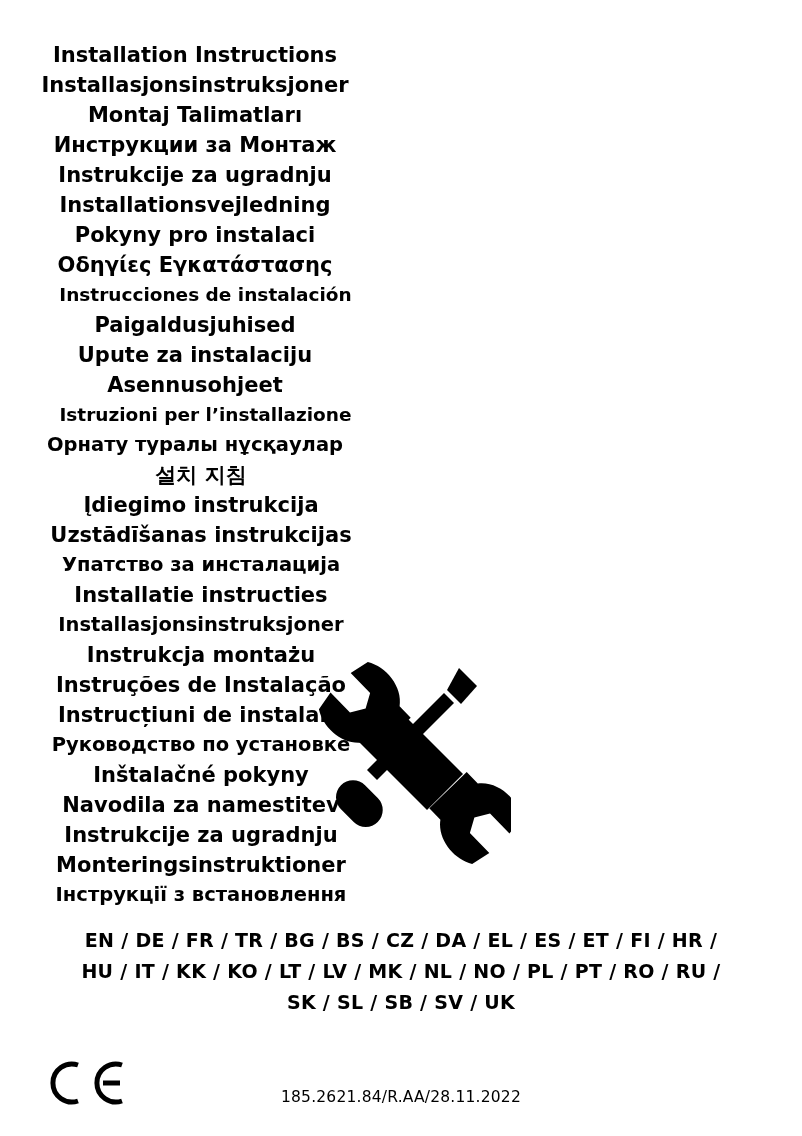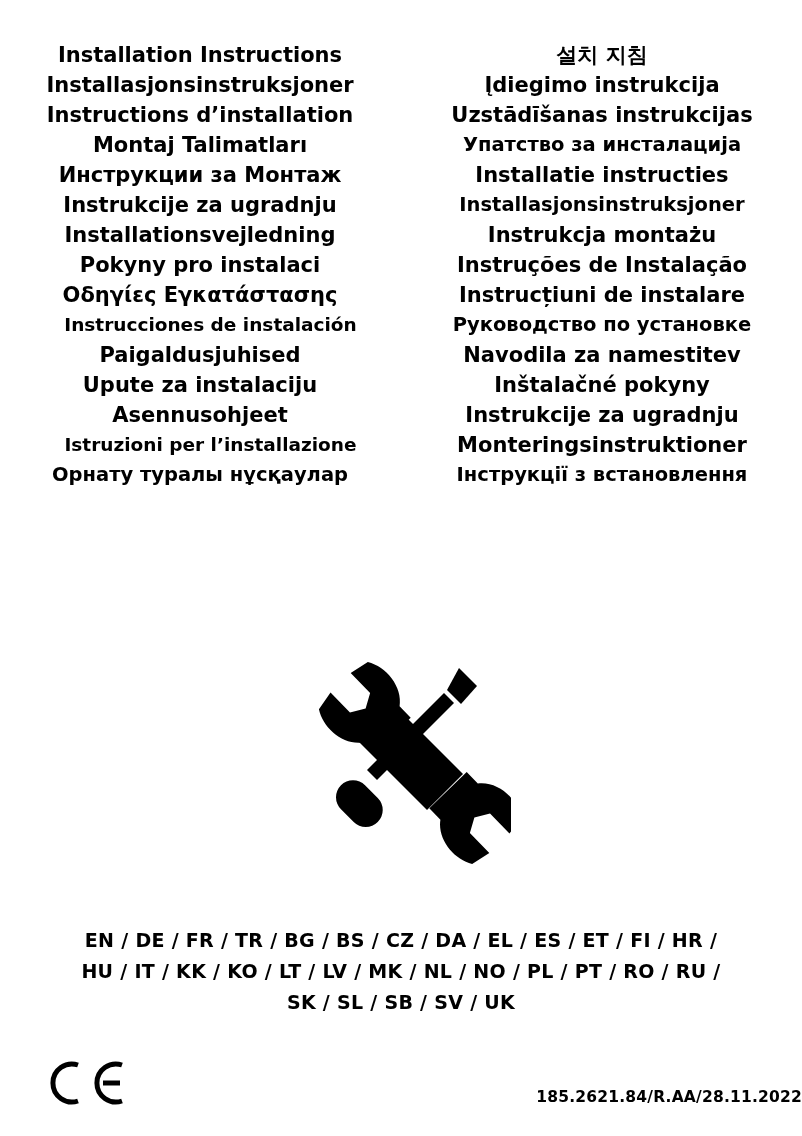--- a/index.html
+++ b/index.html
@@ -21,21 +21,21 @@
     inset: 0;
   }
 
   
   .titles {
     position: absolute;
     top: 40px;
     left: 0;
     width: 802px;
     display: flex;
-    flex-direction: row;
+    flex-direction: column;
     justify-content: center;
     align-items: flex-start;
   }
   .title-col {
     width: 390px;
     display: flex;
     flex-direction: column;
     align-items: center;
   }
   .title-col.left { padding-right: 6px; }
@@ -97,36 +97,35 @@
   .ce-mark {
     position: absolute;
     left: 48px;
     top: 2px;
   }
   .doc-code {
     position: absolute;
     left: 0;
     top: 30px;
     width: 802px;
-    text-align: right;
-    font-weight: bold;
+    text-align: center;
+    font-weight: normal;
     font-size: 15.5px;
     letter-spacing: 0.2px;
   }
 </style>
 </head>
 <body>
 
 <div class="page">
 
   <div class="titles">
     <div class="title-col left">
       <div class="title-line">Installation Instructions</div>
       <div class="title-line">Installasjonsinstruksjoner</div>
-      <div class="title-line">Instructions d’installation</div>
       <div class="title-line">Montaj Talimatları</div>
       <div class="title-line">Инструкции за Монтаж</div>
       <div class="title-line">Instrukcije za ugradnju</div>
       <div class="title-line">Installationsvejledning</div>
       <div class="title-line">Pokyny pro instalaci</div>
       <div class="title-line">Οδηγίες Εγκατάστασης</div>
       <div class="title-line tighter">Instrucciones de instalación</div>
       <div class="title-line">Paigaldusjuhised</div>
       <div class="title-line">Upute za instalaciju</div>
       <div class="title-line">Asennusohjeet</div>
@@ -138,22 +137,22 @@
       <div class="title-line">설치 지침</div>
       <div class="title-line">Įdiegimo instrukcija</div>
       <div class="title-line">Uzstādīšanas instrukcijas</div>
       <div class="title-line tight">Упатство за инсталација</div>
       <div class="title-line">Installatie instructies</div>
       <div class="title-line tight">Installasjonsinstruksjoner</div>
       <div class="title-line">Instrukcja montażu</div>
       <div class="title-line">Instruções de Instalação</div>
       <div class="title-line">Instrucțiuni de instalare</div>
       <div class="title-line tight">Руководство по установке</div>
+      <div class="title-line">Inštalačné pokyny</div>
       <div class="title-line">Navodila za namestitev</div>
-      <div class="title-line">Inštalačné pokyny</div>
       <div class="title-line">Instrukcije za ugradnju</div>
       <div class="title-line">Monteringsinstruktioner</div>
       <div class="title-line tight">Інструкції з встановлення</div>
     </div>
   </div>
 
   <div class="tools">
     <svg width="220" height="230" viewBox="0 0 220 230">
       <g fill="#000000" fill-rule="evenodd">
 

